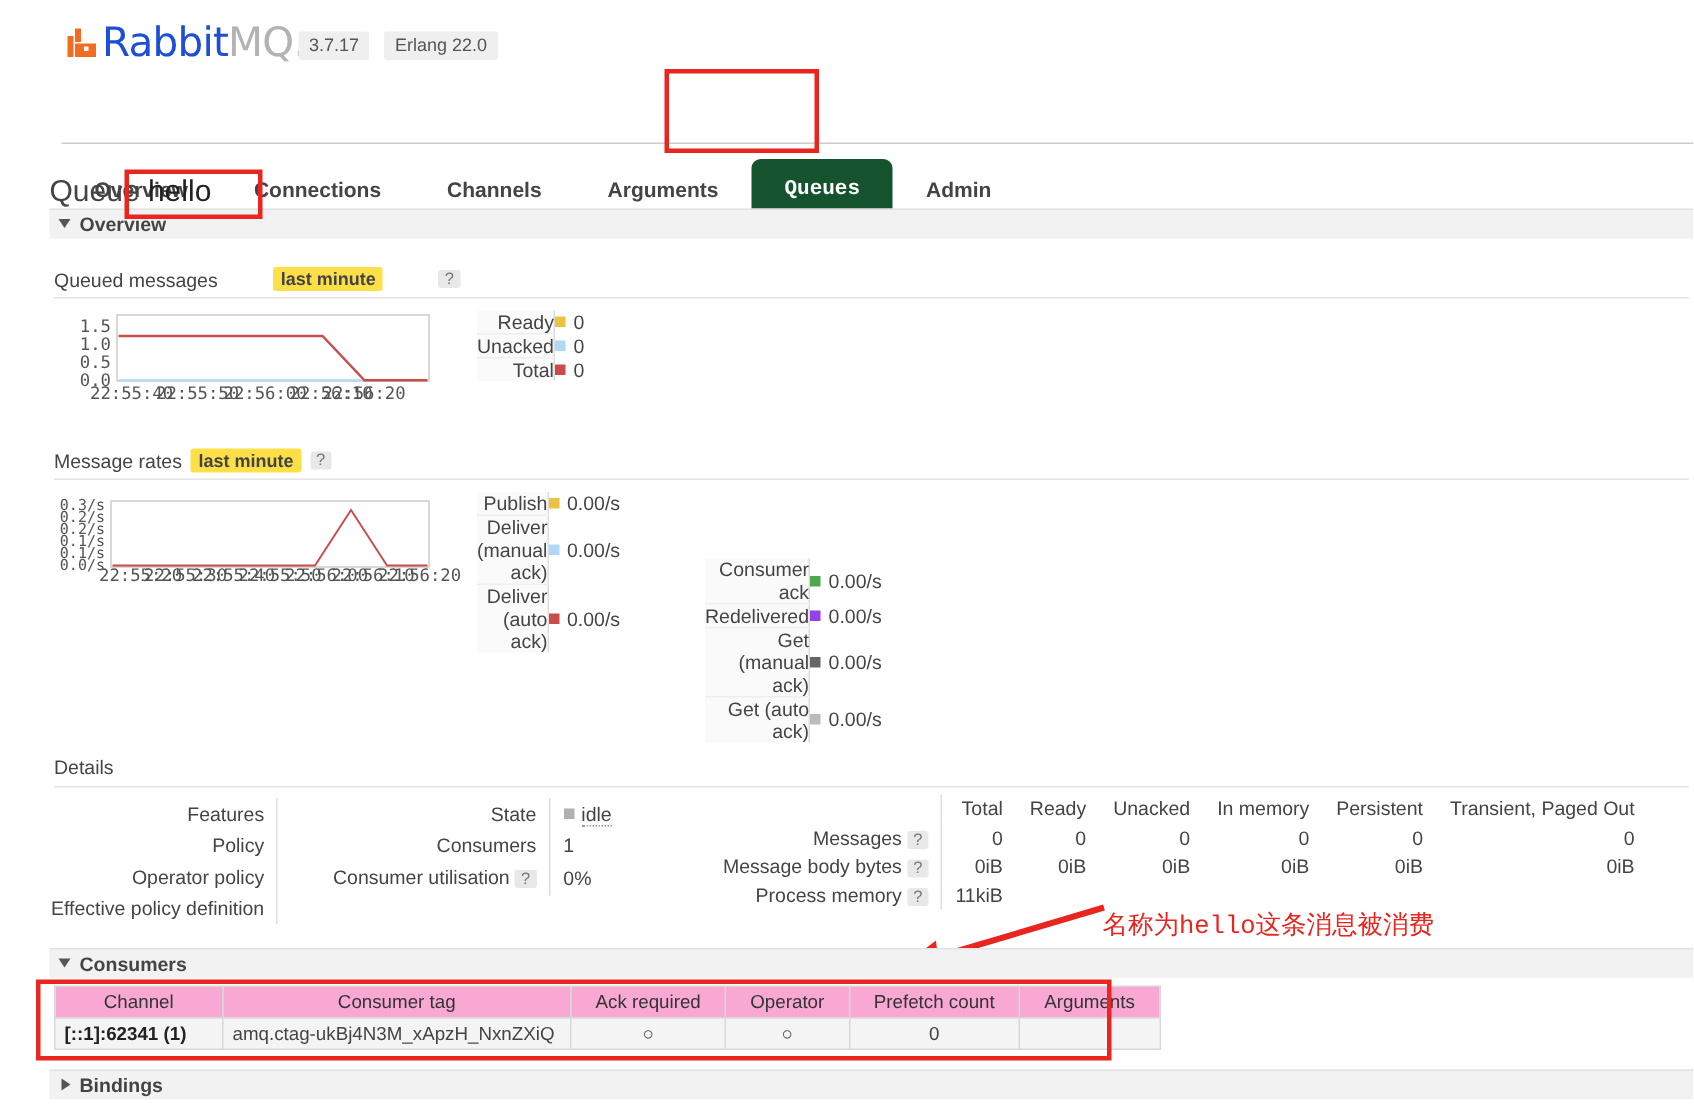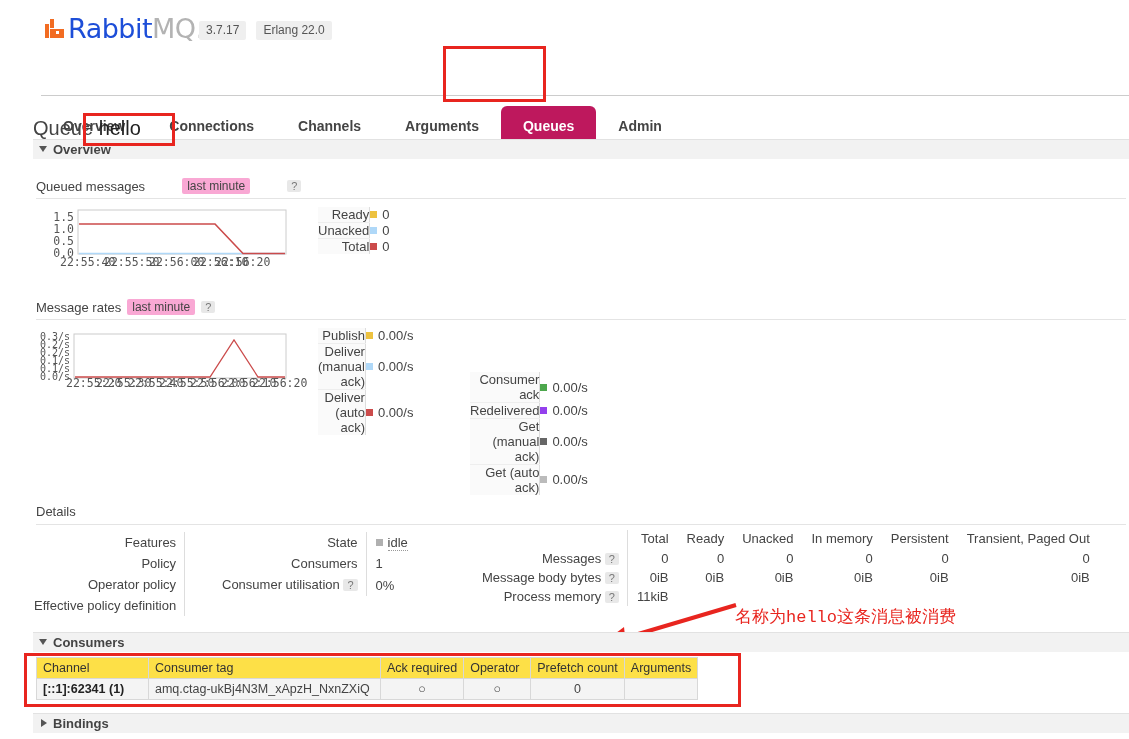--- a/index.html
+++ b/index.html
@@ -29,21 +29,21 @@
 
   
   .navbar { position: absolute; left: 0; top: 52px; width: 1129px; height: 44px; }
   .nav-underline { position: absolute; left: 41px; top: 95px; width: 1088px; height: 1px; background: #ccc; }
   .nav-list { position: absolute; left: 41px; top: 52px; display: flex; align-items: flex-end; height: 43px; }
   .nav-item {
     font-size: 14px; font-weight: bold; color: #444;
     padding: 12px 22px 13px 22px; cursor: pointer; white-space: nowrap;
     border-radius: 6px 6px 0 0;
   }
-  .nav-item.active { background: #be185d; color: #ffffff; }
+  .nav-item.active { background: #14532d; color: #ffffff; font-family: Liberation Mono, monospace; }
 
   
   .anno-box { position: absolute; border: 3px solid #e8251f; pointer-events: none; }
   #anno-queues { left: 443px; top: 46px; width: 103px; height: 56px; }
   #anno-hello  { left: 83px;  top: 113px; width: 92px;  height: 33px; }
   #anno-consumers { left: 24px; top: 653px; width: 717px; height: 54px; }
 
   
   .page-title { position: absolute; left: 33px; top: 117px; font-size: 20px; color: #444; font-weight: normal; }
   .q-name { color: #222; }
@@ -60,21 +60,21 @@
     width: 0; height: 0; border-left: 4.5px solid transparent;
     border-right: 4.5px solid transparent; border-top: 6px solid #555;
   }
   .tri.collapsed {
     border-top: 4.5px solid transparent; border-bottom: 4.5px solid transparent;
     border-left: 6px solid #555; border-right: none; top: 5px; left: 8px;
   }
 
   
   .sub-head { position: absolute; font-size: 13px; color: #444; display: flex; align-items: center; gap: 6px; }
-  .chip { background: #f9a8d4; color: #444; font-size: 12px; padding: 1px 5px; border-radius: 2px; }
+  .chip { background: #fde047; color: #444; font-size: 12px; padding: 1px 5px; border-radius: 2px; font-weight: bold; }
   .qmark { background: #e8e8e8; color: #777; font-size: 11px; padding: 0px 4px; border-radius: 2px; cursor: pointer; }
   .rule { position: absolute; background: #e4e4e4; height: 1px; }
 
   
   .chart-box { position: absolute; }
   .chart-svg { display: block; }
 
   
   .legend { position: absolute; font-size: 13px; color: #444; }
   .legend table { border-collapse: collapse; }
@@ -101,22 +101,22 @@
   .stats { position: absolute; left: 478px; top: 530px; font-size: 13px; color: #444; }
   .stats table { border-collapse: collapse; }
   .stats th { font-weight: normal; text-align: right; padding: 1px 9px 3px 9px; white-space: nowrap; }
   .stats td.k { text-align: right; padding: 2px 8px 2px 4px; white-space: nowrap; }
   .stats td.v { text-align: right; padding: 2px 9px 2px 9px; white-space: nowrap; }
   .stats td.bar { border-left: 1px solid #ddd; width: 0; padding: 0; }
 
   
   .cons-table { position: absolute; left: 36px; top: 657px; border-collapse: collapse; font-size: 12.5px; }
   .cons-table th {
-    font-weight: normal; text-align: left; background: #fde047;
-    border: 1px solid #d8d8d8; padding: 3px 6px; color: #333; white-space: nowrap;
+    font-weight: normal; text-align: center; background: #f9a8d4;
+    border: 1px solid #d8d8d8; padding: 3px 16px; color: #333; white-space: nowrap;
   }
   .cons-table td {
     border: 1px solid #d8d8d8; padding: 3px 6px; background: #f4f4f4;
     color: #444; white-space: nowrap;
   }
   .cons-table td.ch { font-weight: bold; color: #222; background: #f4f4f4; }
   .cons-table td.c { text-align: center; }
 
   
   .cn-note {

